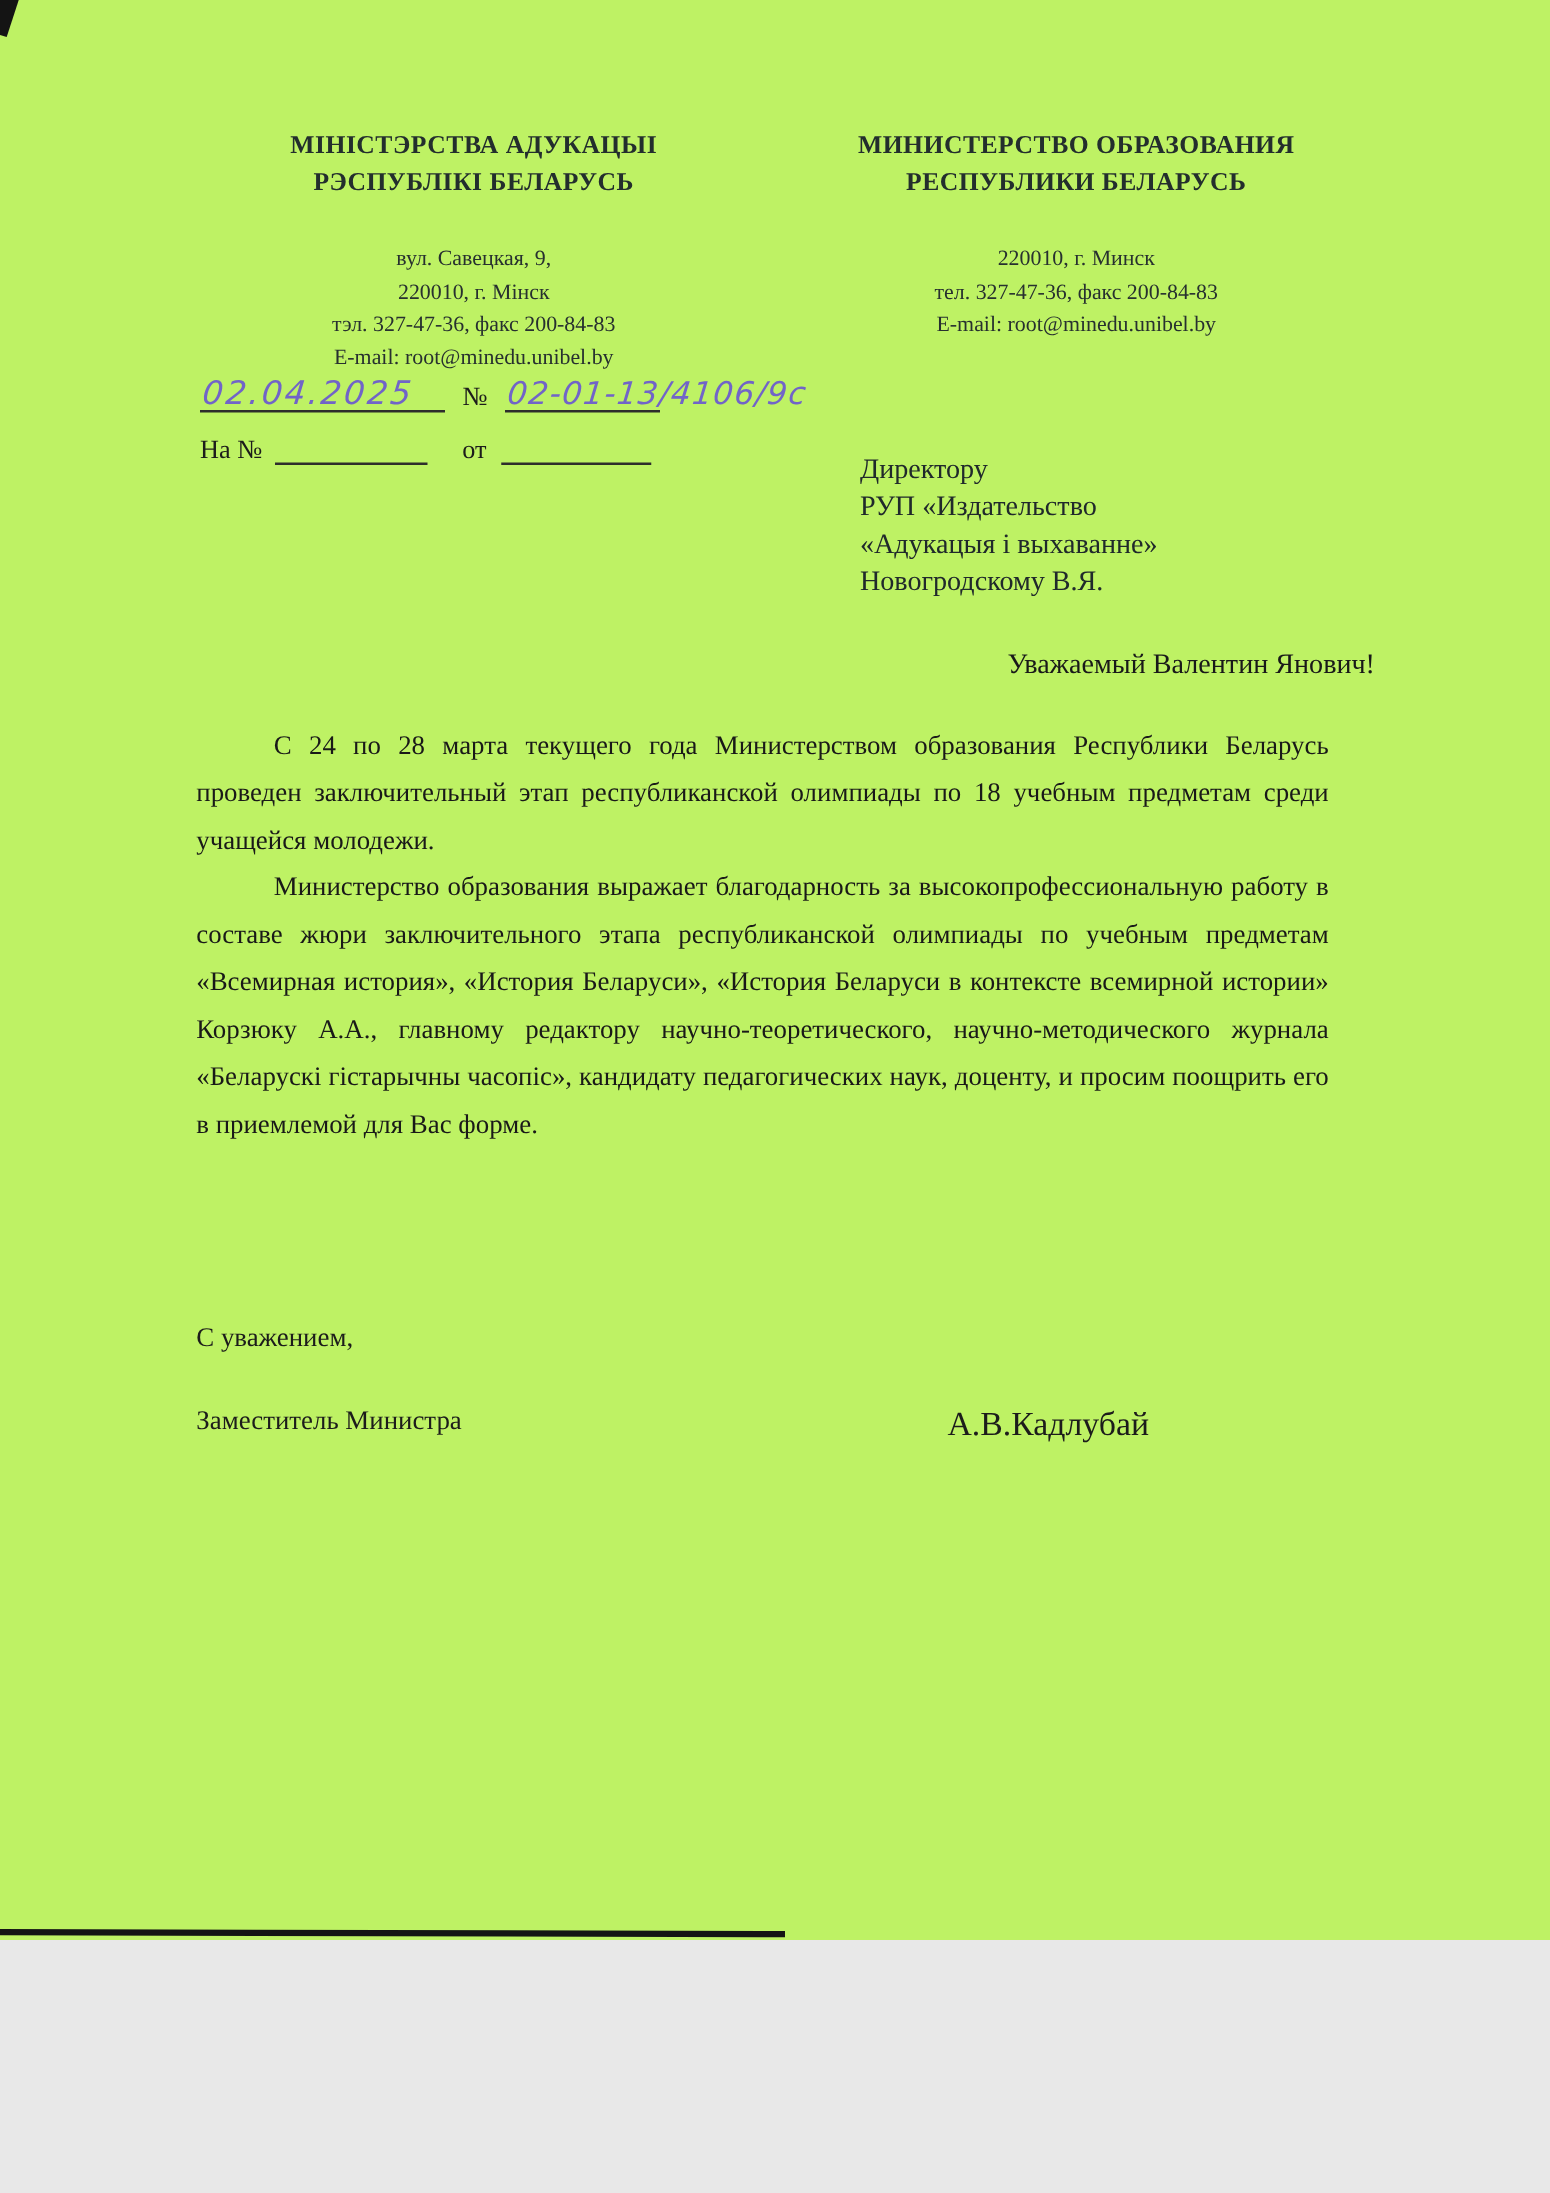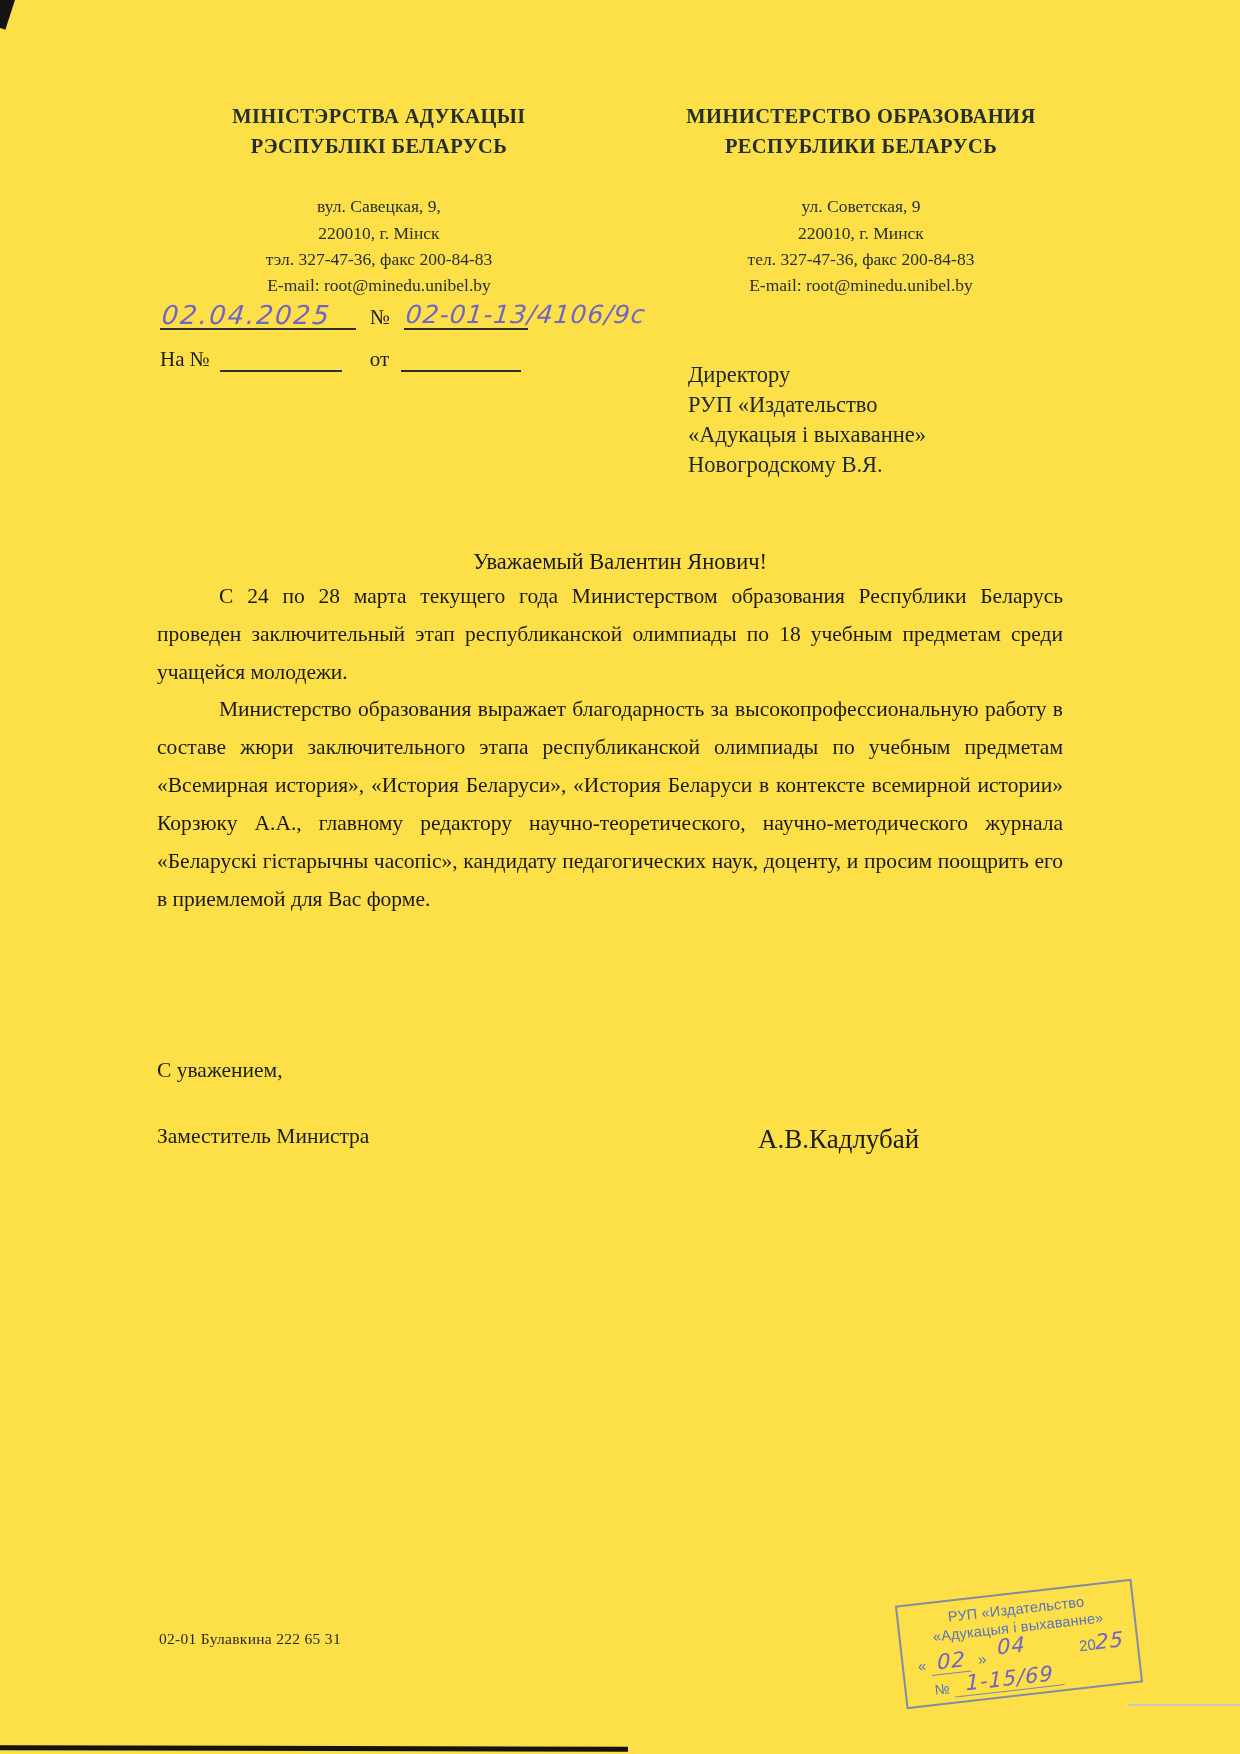--- a/index.html
+++ b/index.html
@@ -1,18 +1,18 @@
 <!DOCTYPE html>
 <html><head>
 <meta charset="utf-8">
 <style>
   html,body { margin:0; padding:0; }
   body { width:1240px; height:1754px; background:#e8e8e8; }
   .page {
-    position:relative; width:1240px; height:1754px; background:#fde047;
+    position:relative; width:1240px; height:1552px; background:#bef264;
     font-family:"Liberation Serif", serif; color:#1c1c1b; overflow:hidden;
   }
 
   
   .letterhead { position:absolute; top:102px; left:138px; right:138px; display:flex; }
   .lh-col { flex:1; text-align:center; }
   .lh-name { font-weight:bold; font-size:20.5px; line-height:1.45; color:#232e2d; letter-spacing:.4px; }
   .lh-addr { margin-top:32px; font-size:17.5px; line-height:1.5; color:#27302f; }
 
   
@@ -31,21 +31,21 @@
   .hw-date { font-size:26px; position:relative; top:2px; left:2px; white-space:nowrap; }
   .hw-number { font-size:25px; position:relative; top:2px; left:2px; white-space:nowrap; letter-spacing:1px; }
   .no-label { margin:0 14px 0 14px; }
   .ot-label { margin:0 12px 0 28px; }
   .napo-label { margin-right:10px; }
 
   
   .recipient { position:absolute; top:360px; left:688px; font-size:22.5px; line-height:1.33; color:#20292b; }
 
   
-  .salutation { position:absolute; top:518px; left:140px; width:960px; text-align:center; font-size:22.5px; color:#191919;margin-top:31px; }
+  .salutation { position:absolute; top:518px; left:140px; width:960px; text-align:right; font-size:22.5px; color:#191919; }
   .body-text { position:absolute; top:578px; left:157px; width:906px; }
   .body-text p {
     margin:0; font-size:21.5px; line-height:1.76; text-indent:62px;
     text-align:justify; color:#191918;
   }
 
   
   .regards   { position:absolute; top:1058px; left:157px; font-size:21.5px; }
   .sig-title { position:absolute; top:1124px; left:157px; font-size:21.5px; }
   .sig-name  { position:absolute; top:1124px; left:758px; font-size:27px; }
@@ -96,21 +96,20 @@
         <div>тэл. 327-47-36, факс 200-84-83</div>
         <div>E-mail: root@minedu.unibel.by</div>
       </div>
     </div>
     <div class="lh-col">
       <div class="lh-name">
         <div>МИНИСТЕРСТВО ОБРАЗОВАНИЯ</div>
         <div>РЕСПУБЛИКИ БЕЛАРУСЬ</div>
       </div>
       <div class="lh-addr">
-        <div>ул. Советская, 9</div>
         <div>220010, г. Минск</div>
         <div>тел. 327-47-36, факс 200-84-83</div>
         <div>E-mail: root@minedu.unibel.by</div>
       </div>
     </div>
   </div>
 
   <div class="ref">
     <div class="ref-row">
       <span class="uline date-uline"><span class="hw hw-date">02.04.2025</span></span>

